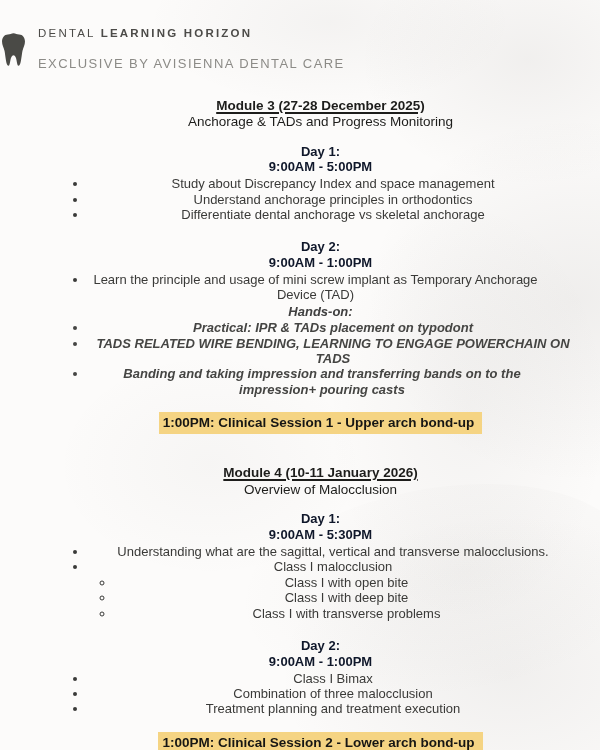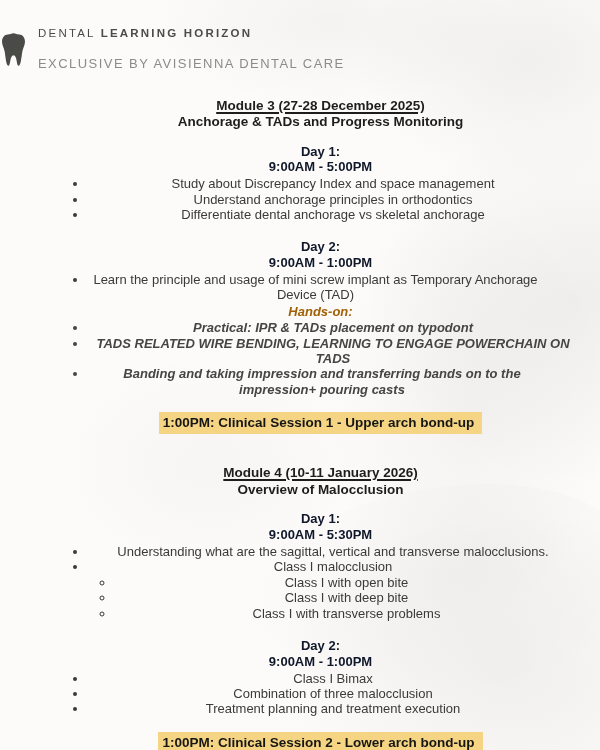--- a/index.html
+++ b/index.html
@@ -54,38 +54,38 @@
     font-size:13px;line-height:15.4px;text-align:center;
   }
   .module{margin-top:25px;}
   .module.second{margin-top:31px;}
   .module-title{
     font-weight:700;font-size:13.5px;color:#1d1d1b;
     text-decoration:underline;text-underline-offset:2px;text-decoration-thickness:1.5px;
     line-height:16.5px;
   }
   .module-subtitle{
-    font-weight:700;font-size:13.5px;color:#1d1d1b;line-height:16.5px;
+    font-weight:400;font-size:13.5px;color:#1d1d1b;line-height:16.5px;
   }
   .day{margin-top:13px;}
   .day + .day{margin-top:17px;}
   .day-label,.day-time{font-weight:700;color:#0f172a;line-height:15.8px;}
   ul.bullets{
     margin:1px 0 0 0;padding:0 0 0 25px;list-style:disc;
   }
   ul.bullets li{margin:0;padding:0;color:#3a3a38;}
   ul.sub-bullets{
     margin:0;padding:0 0 0 27px;list-style:circle;
   }
   ul.sub-bullets li{color:#3a3a38;}
   .w-limit1{max-width:455px;}
   .w-limit2{max-width:468px;}
   .hands-on{margin-top:1px;}
   .hands-on-label{
-    font-style:italic;font-weight:700;color:#a16207;line-height:15.4px;
+    font-style:italic;font-weight:700;color:#404040;line-height:15.4px;
   }
   ul.bullets.italic li{
     font-style:italic;font-weight:700;color:#454543;
   }
   .highlight{
     display:inline-block;
     margin-top:15px;
     background:var(--highlight_bg,#f5d483);
     color:#161614;
     font-weight:700;font-size:13.5px;

